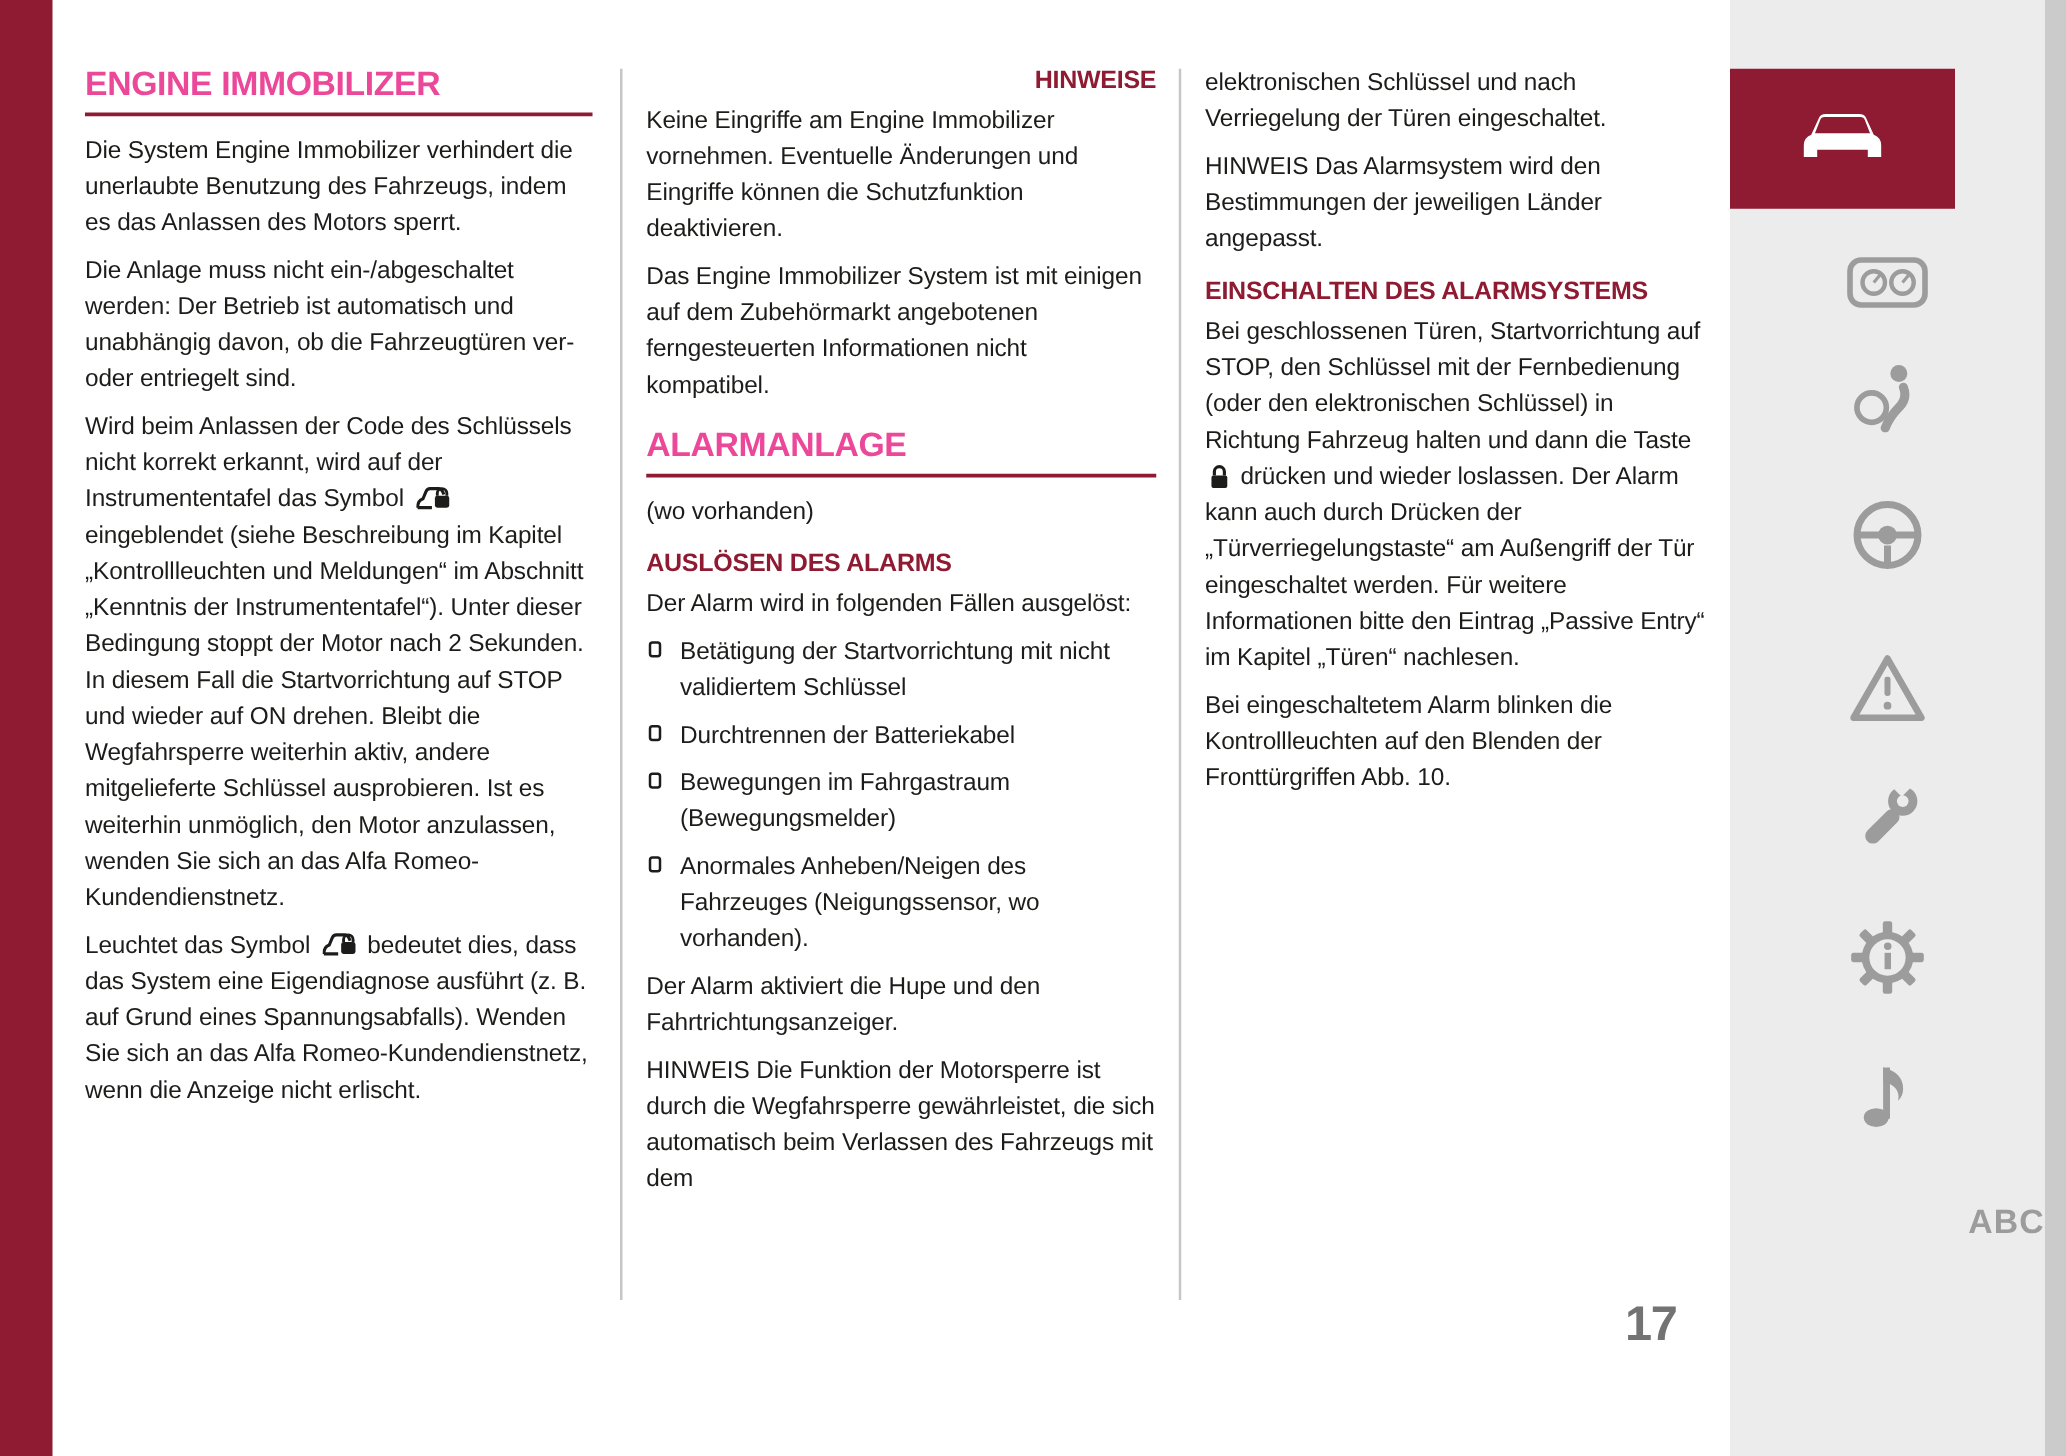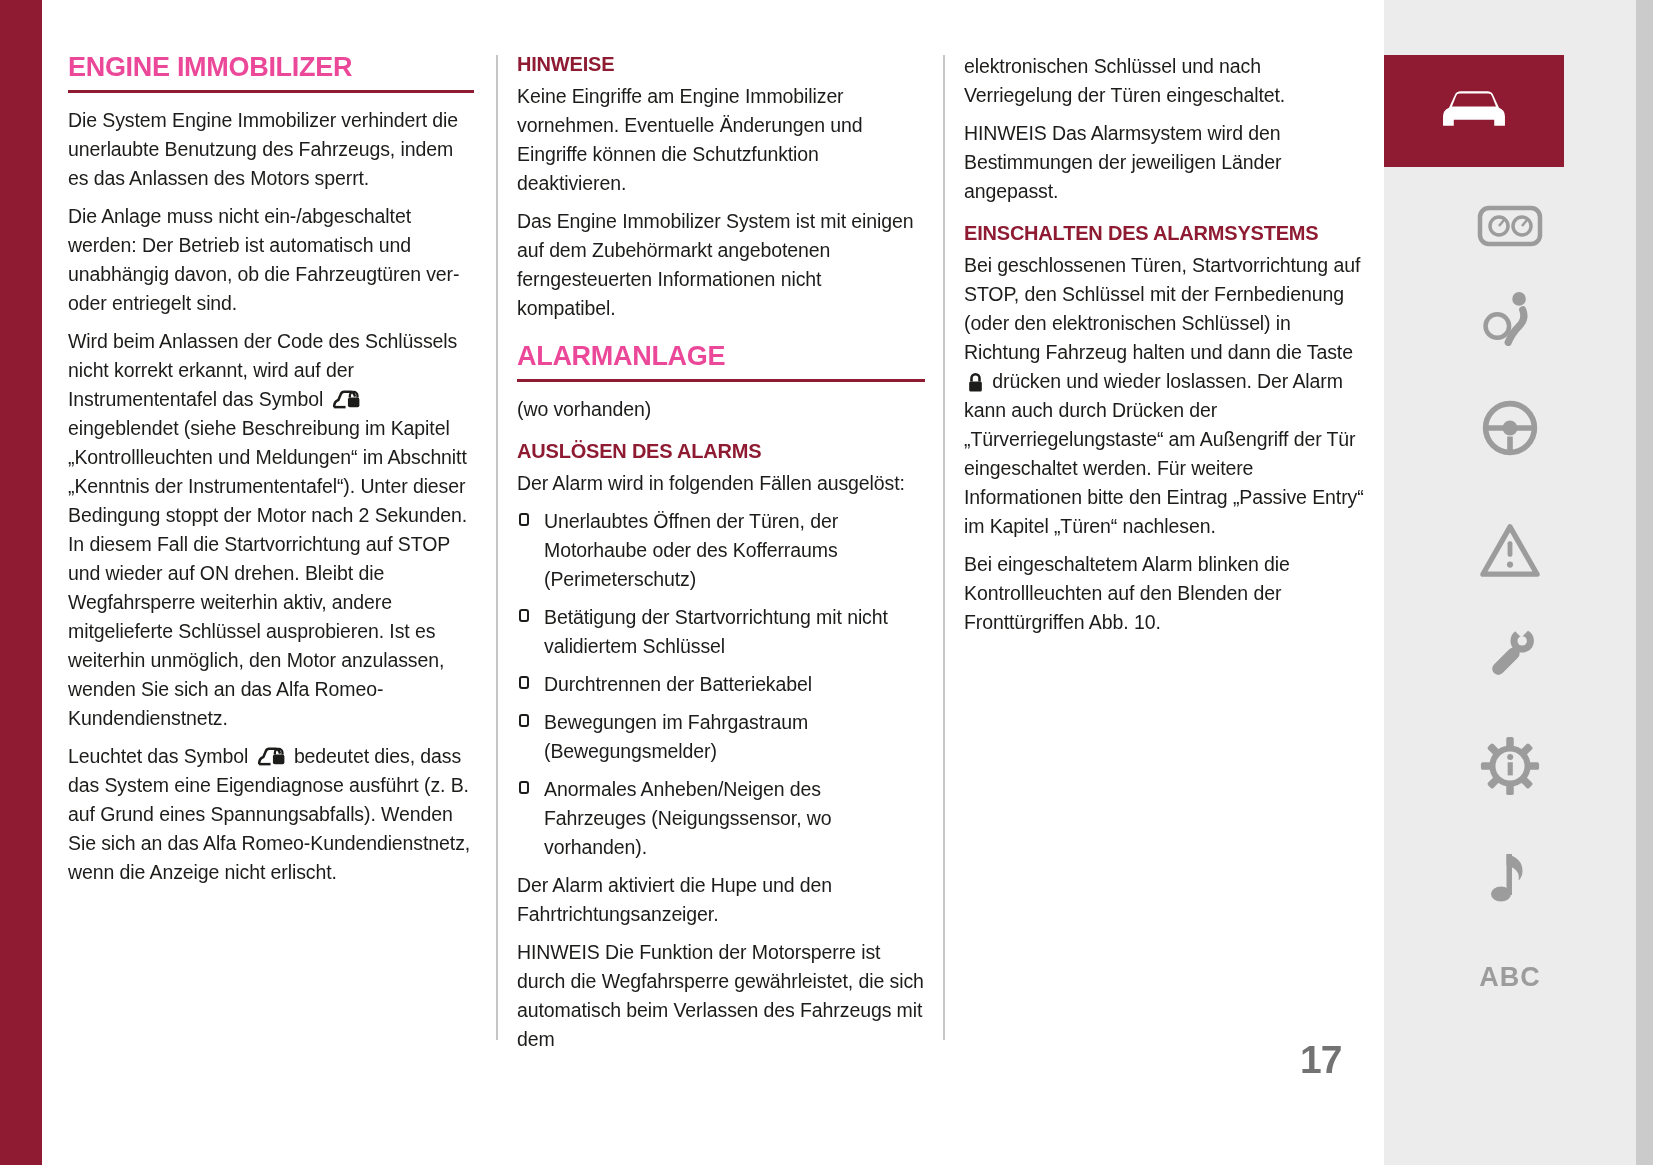--- a/index.html
+++ b/index.html
@@ -8,33 +8,33 @@
     background:#ffffff;
     font-family:"Liberation Sans","DejaVu Sans",sans-serif;
     color:#1c1c1a;
   }
   .left-strip{position:absolute;left:0;top:0;width:42px;height:1165px;background:#8e1b32;}
   .col{position:absolute;top:52px;font-size:19.5px;line-height:29px;letter-spacing:-0.1px;}
   .col p{margin:0 0 9px 0;}
   h1{font-size:27px;line-height:30px;color:#ec4899;margin:0;letter-spacing:-0.3px;font-weight:bold;}
   .hrule{border-top:3px solid #8e1b32;margin:8px 0 13px 0;height:0;}
   h2{font-size:20px;line-height:24px;color:#8e1b32;margin:15px 0 6px 0;font-weight:bold;letter-spacing:-0.2px;}
-  h2.first{margin-top:0;}
+  h2.first{margin-top:0;text-align:right;}
   .vline{position:absolute;top:55px;height:985px;width:1.5px;background:#c6c6c6;}
   ul.bullets{list-style:none;margin:0;padding:0;}
   ul.bullets li{position:relative;padding-left:27px;margin:0 0 9px 0;}
   .sq{position:absolute;left:2px;top:6px;width:10px;height:13px;border:2.5px solid #1c1c1a;border-radius:3px;box-sizing:border-box;}
   .inline-icon{display:inline-block;vertical-align:-4px;margin:0 4px;}
   .inline-icon svg{display:block;}
   .page-number{position:absolute;left:1300px;top:1038px;width:72px;text-align:left;font-size:39px;font-weight:bold;color:#737373;letter-spacing:-1px;}
   .sidebar{position:absolute;left:1384px;top:0;width:269px;height:1165px;background:#ececec;}
   .side-strip{position:absolute;right:0;top:0;width:17px;height:1165px;background:#cbcbcb;}
   .side-tab{position:absolute;left:0;top:55px;width:180px;height:112px;background:#8e1b32;display:flex;align-items:center;justify-content:center;cursor:pointer;}
   .side-icon{position:absolute;left:0;width:252px;display:flex;justify-content:center;cursor:pointer;}
-  .side-abc{position:absolute;left:0;top:962px;width:252px;text-align:center;font-size:27px;font-weight:bold;color:#9c9c9c;letter-spacing:1px;cursor:pointer;}
+  .side-abc{position:absolute;left:0;top:962px;width:252px;text-align:right;font-size:27px;font-weight:bold;color:#9c9c9c;letter-spacing:1px;cursor:pointer;}
 </style>
 </head>
 <body>
 
 <div class="left-strip"></div>
 
 <section class="col" style="left:68px;width:406px;">
   <h1>ENGINE IMMOBILIZER</h1>
   <div class="hrule"></div>
   <p>Die System Engine Immobilizer verhindert die unerlaubte Benutzung des Fahrzeugs, indem es das Anlassen des Motors sperrt.</p>
@@ -66,21 +66,20 @@
 <section class="col" style="left:517px;width:408px;">
   <h2 class="first">HINWEISE</h2>
   <p>Keine Eingriffe am Engine Immobilizer vornehmen. Eventuelle Änderungen und Eingriffe können die Schutzfunktion deaktivieren.</p>
   <p>Das Engine Immobilizer System ist mit einigen auf dem Zubehörmarkt angebotenen ferngesteuerten Informationen nicht kompatibel.</p>
   <h1 style="margin-top:18px;">ALARMANLAGE</h1>
   <div class="hrule"></div>
   <p>(wo vorhanden)</p>
   <h2>AUSLÖSEN DES ALARMS</h2>
   <p>Der Alarm wird in folgenden Fällen ausgelöst:</p>
   <ul class="bullets">
-    <li><span class="sq"></span><span>Unerlaubtes Öffnen der Türen, der Motorhaube oder des Kofferraums (Perimeterschutz)</span></li>
     <li><span class="sq"></span><span>Betätigung der Startvorrichtung mit nicht validiertem Schlüssel</span></li>
     <li><span class="sq"></span><span>Durchtrennen der Batteriekabel</span></li>
     <li><span class="sq"></span><span>Bewegungen im Fahrgastraum (Bewegungsmelder)</span></li>
     <li><span class="sq"></span><span>Anormales Anheben/Neigen des Fahrzeuges (Neigungssensor, wo vorhanden).</span></li>
   </ul>
   <p>Der Alarm aktiviert die Hupe und den Fahrtrichtungsanzeiger.</p>
   <p>HINWEIS Die Funktion der Motorsperre ist durch die Wegfahrsperre gewährleistet, die sich automatisch beim Verlassen des Fahrzeugs mit dem</p>
 </section>
 
 <div class="vline" style="left:943px;"></div>

